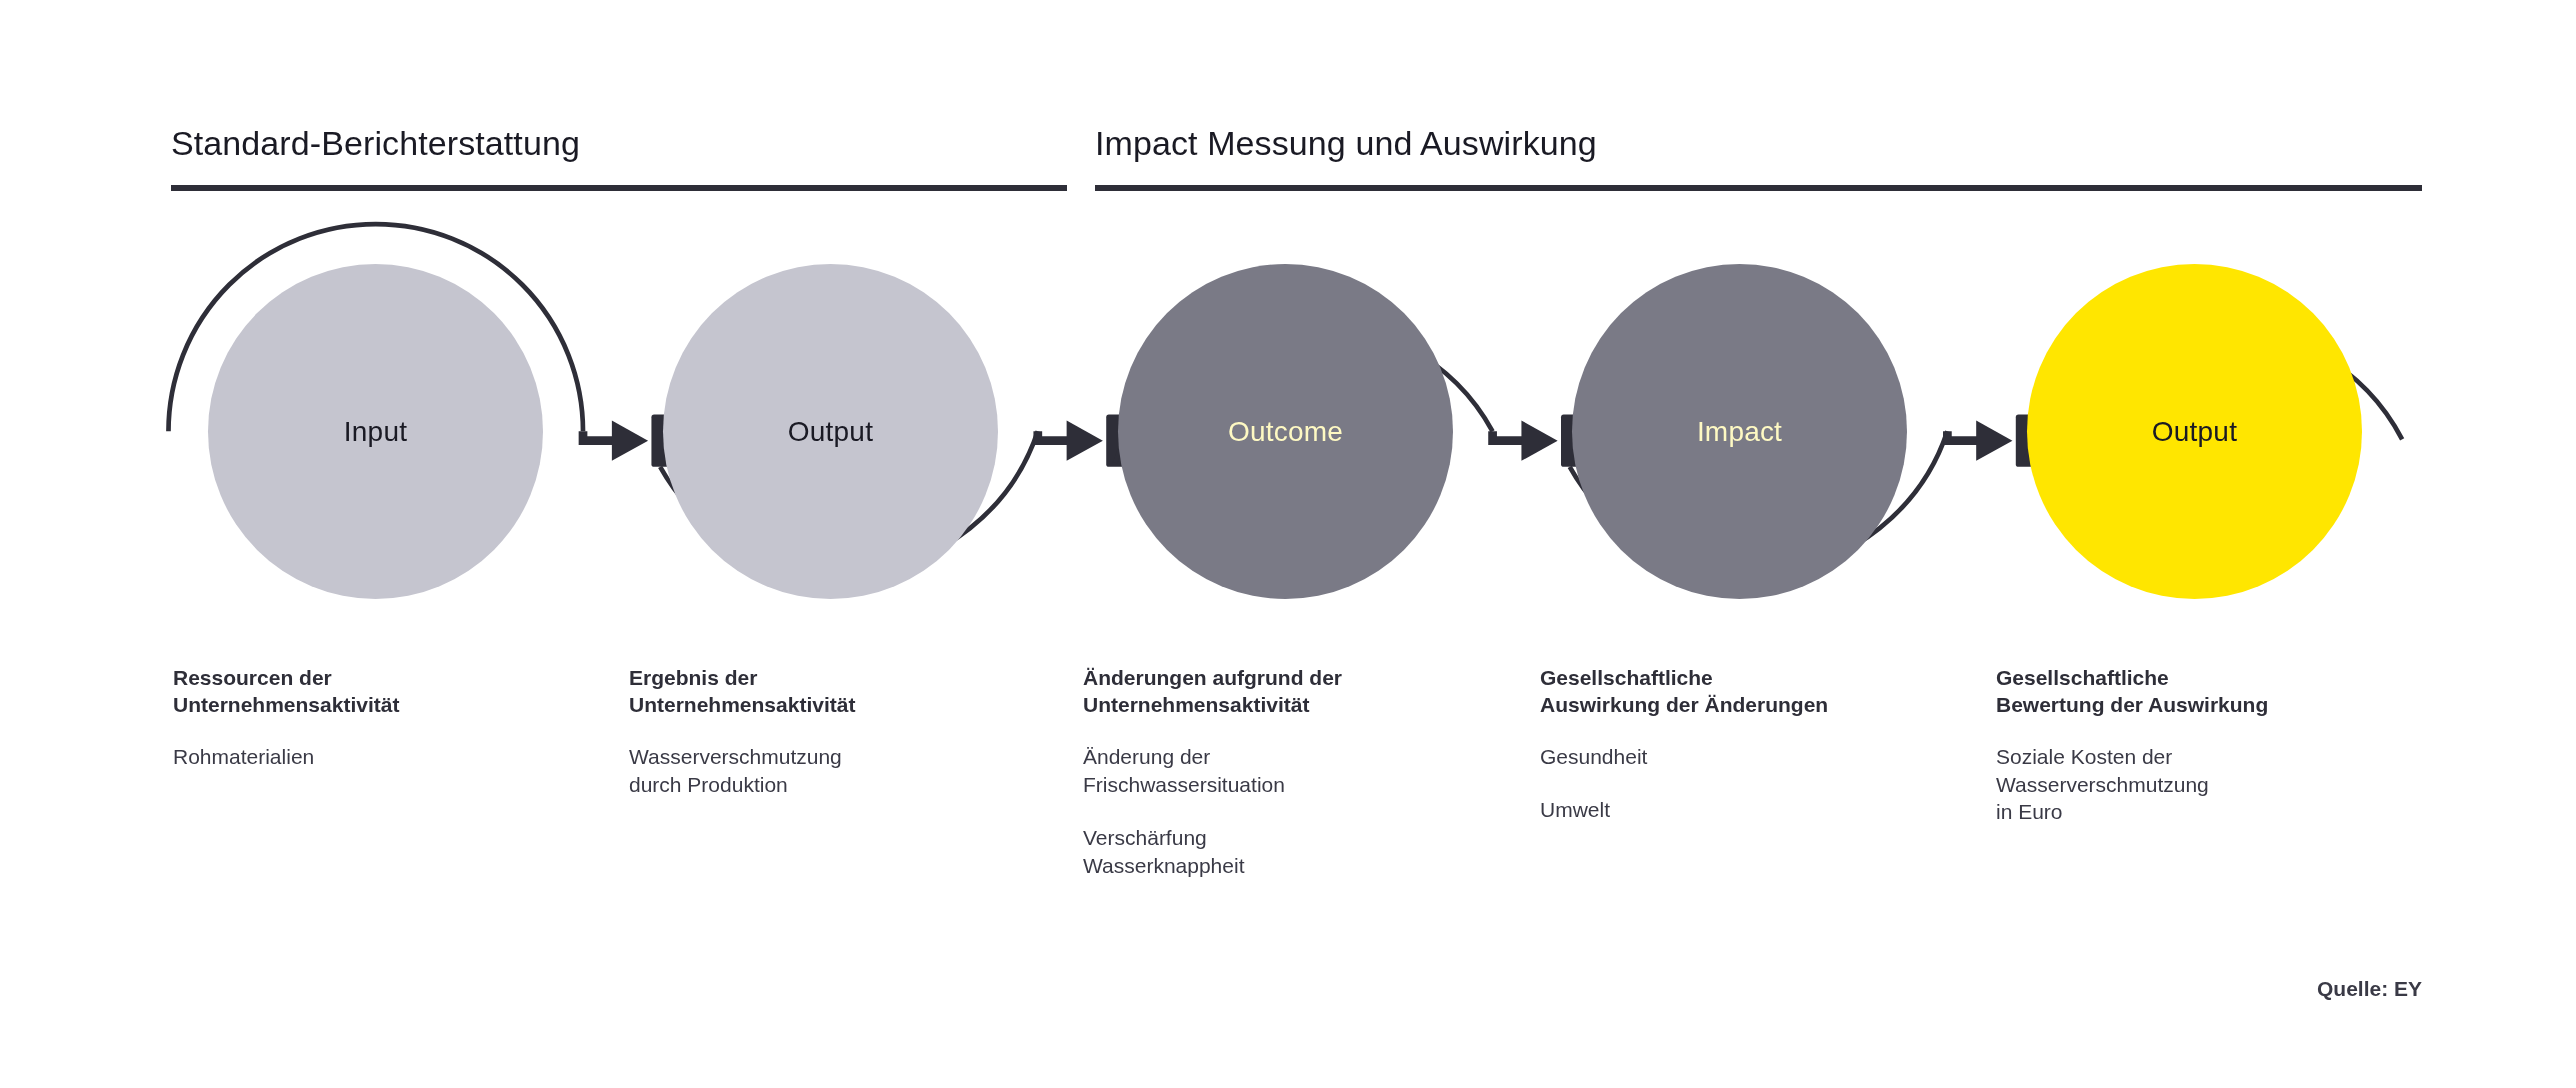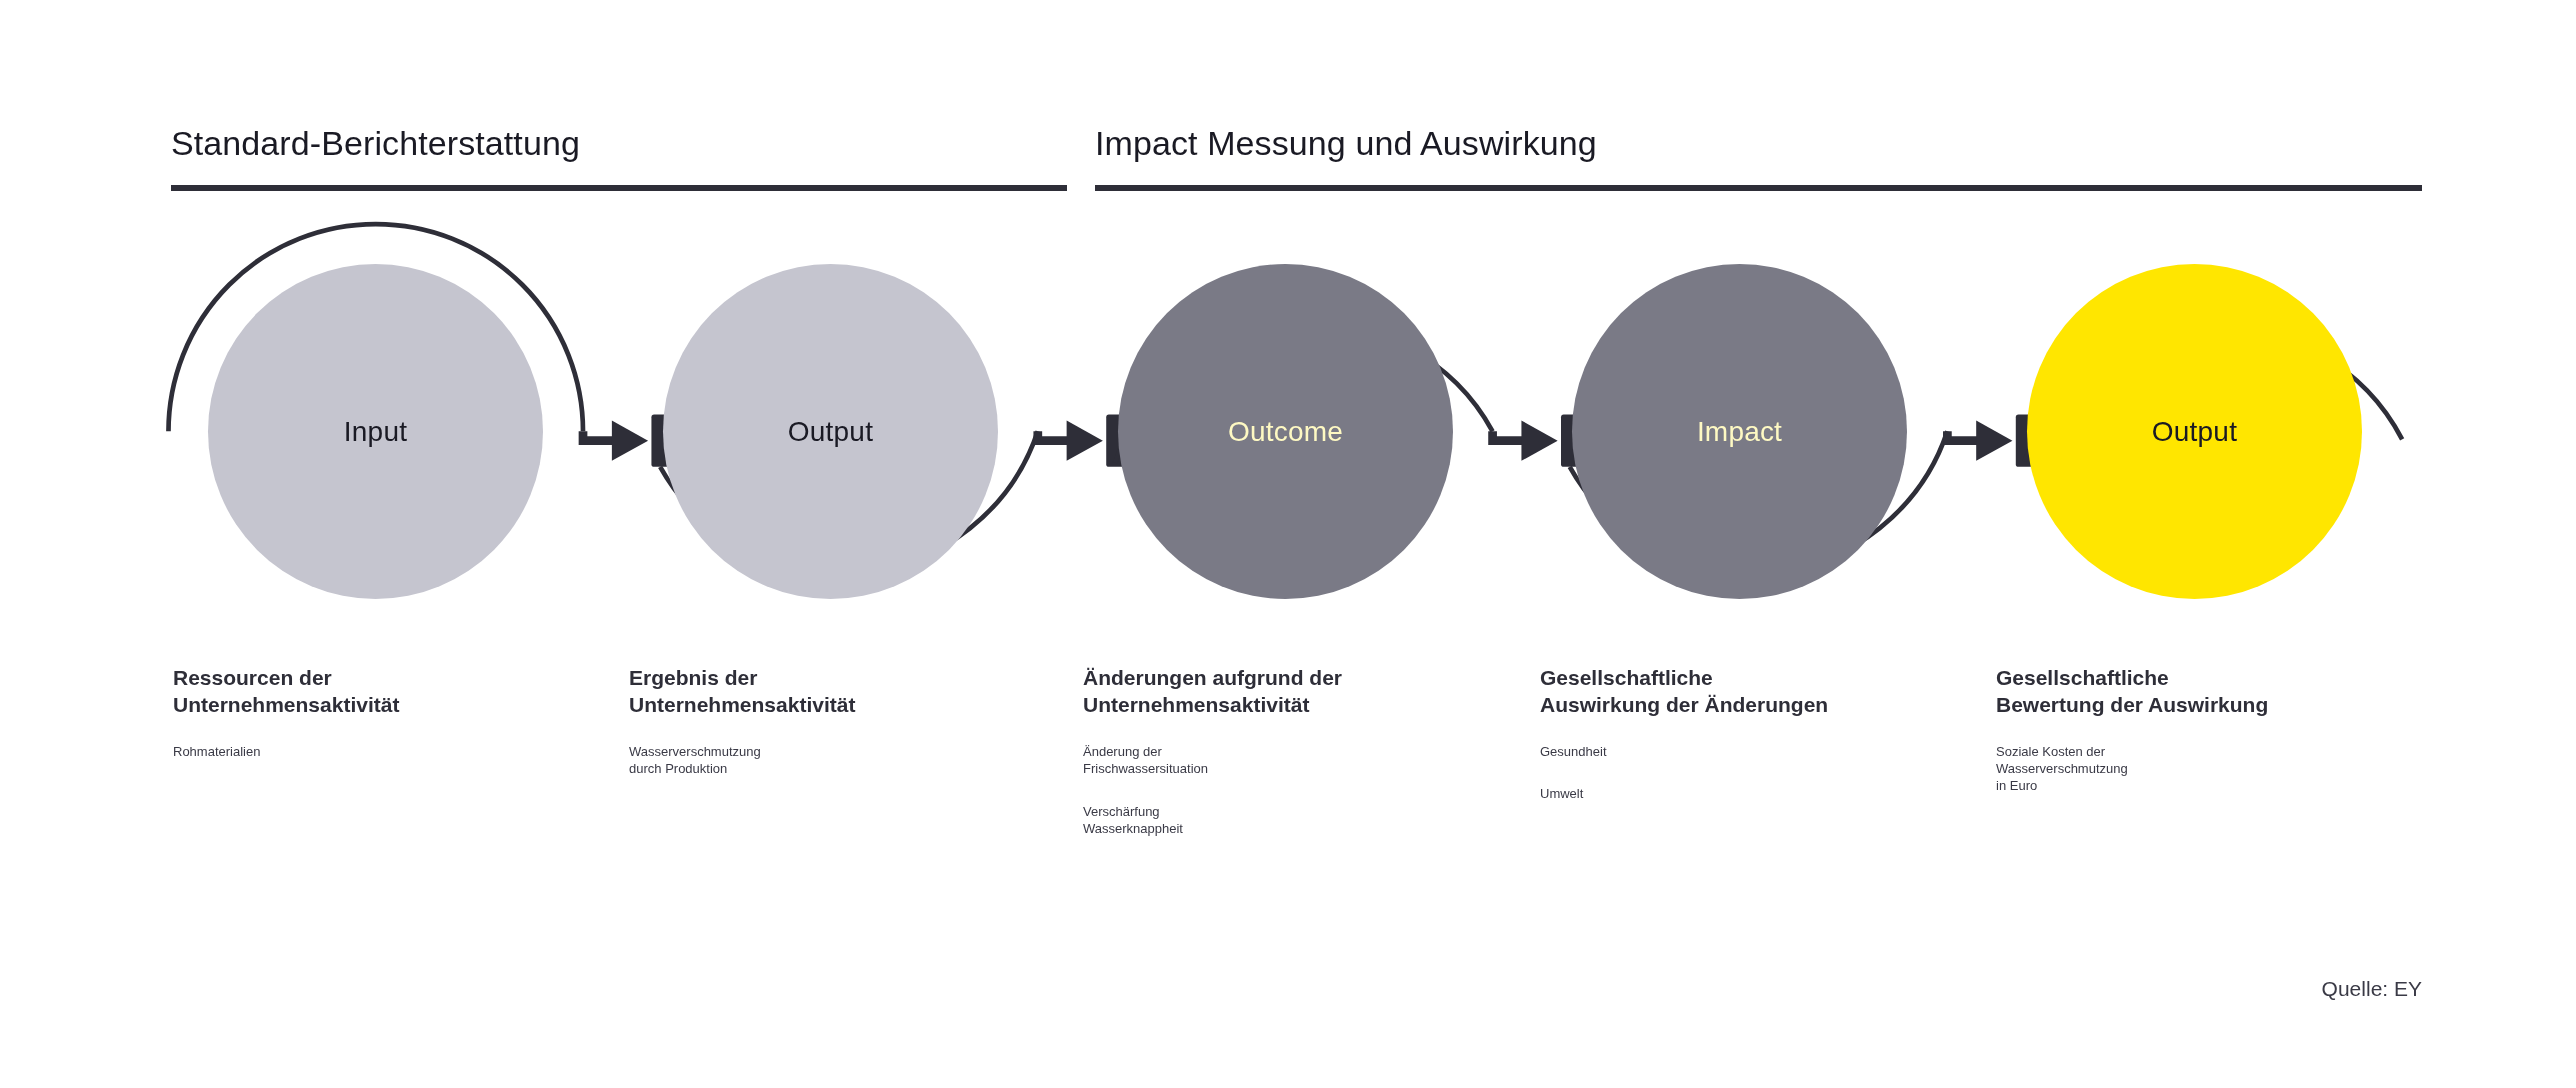--- a/index.html
+++ b/index.html
@@ -89,36 +89,36 @@
   }
   .col-title {
     font-size: 21px;
     font-weight: 700;
     line-height: 1.30;
     color: #2e2e38;
     margin: 0 0 24px 0;
     white-space: pre-line;
   }
   .col-item {
-    font-size: 13px;
+    font-size: 21px;
     font-weight: 400;
     line-height: 1.33;
     color: #3a3a46;
     margin: 0 0 25.5px 0;
     white-space: pre-line;
   }
   .col-item:last-child { margin-bottom: 0; }
 
   
   #source-note {
     position: absolute;
     right: 154px;
     top: 977px;
     font-size: 21px;
-    font-weight: 400;
+    font-weight: 700;
     color: #3a3a46;
     white-space: nowrap;
   }
 </style>
 </head>
 <body>
 
 <div id="canvas">
 
   <div class="section-header" id="header-standard">

